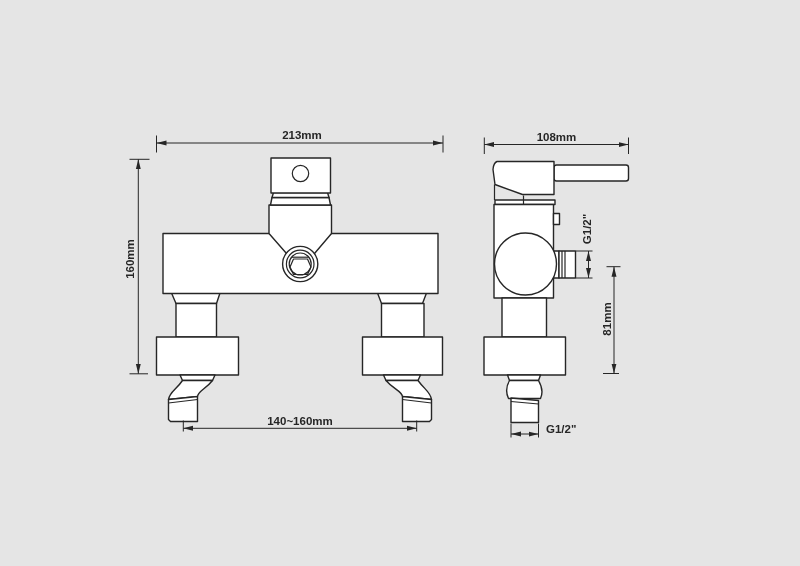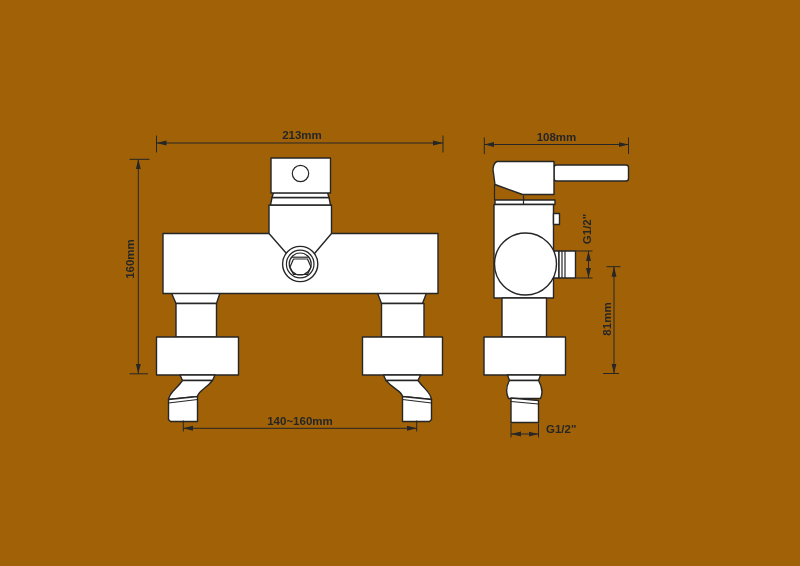--- a/index.html
+++ b/index.html
@@ -1,17 +1,17 @@
 <!DOCTYPE html>
 <html><head>
 <meta charset="utf-8">
 <style>
   html,body{margin:0;padding:0;background:#ffffff;}
   .canvas{
-    position:relative;width:800px;height:566px;background:#a16207;overflow:hidden;
+    position:relative;width:800px;height:566px;background:#e5e5e5;overflow:hidden;
     font-family:"Liberation Sans",sans-serif;
   }
   svg{display:block;}
   .outline{fill:#ffffff;stroke:#262626;stroke-width:1.4;stroke-linejoin:round;}
   .thin{fill:none;stroke:#262626;stroke-width:1.2;stroke-linejoin:round;}
   .dim{fill:none;stroke:#262626;stroke-width:1;}
   .dimtxt{
     fill:#262626;font-size:11.5px;font-weight:bold;
     font-family:"Liberation Sans",sans-serif;
   }

